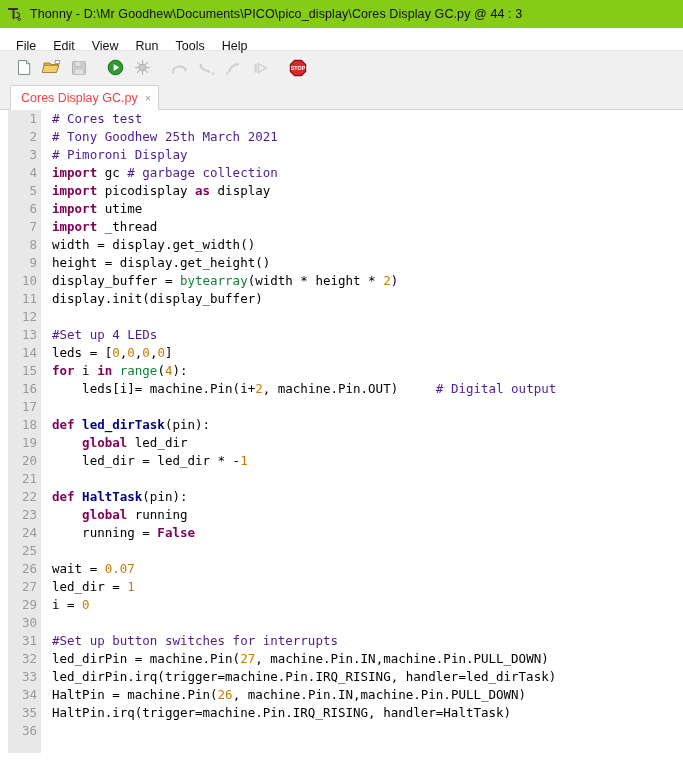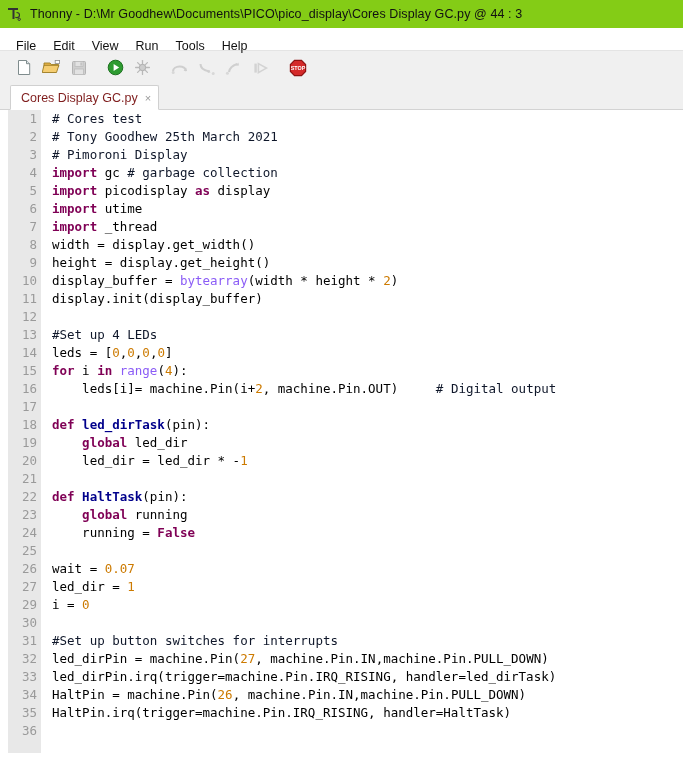--- a/index.html
+++ b/index.html
@@ -73,21 +73,21 @@
     height:25px;
     background:#ffffff;
     border:1px solid #d0d0d0;
     border-bottom:1px solid #ffffff;
     border-radius:2px 2px 0 0;
     display:flex;align-items:center;
     padding:0 7px 0 10px;
     position:relative;z-index:2;
     box-sizing:border-box;
   }
-  .tab-label{font-size:12.5px;color:#7f1d1d;}
+  .tab-label{font-size:12.5px;color:#ef4444;}
   .tab-close{
     margin-left:7px;margin-top:1px;
     font-size:11px;color:#9a9a9a;
     line-height:1;
   }
   
   #editor{
     position:relative;
     height:643px;
     background:#ffffff;
@@ -115,25 +115,25 @@
     box-sizing:border-box;
     color:#9a9a9a;
     font-family:"DejaVu Sans Mono","Liberation Mono",monospace;
     font-size:12.5px;
   }
   .src{
     padding-left:11px;
     color:#000000;
   }
   
-  .c-com{color:#0f172a;}
+  .c-com{color:#4c1d95;}
   .c-kw{color:#7f0055;font-weight:bold;}
   .c-def{color:#00008b;font-weight:bold;}
   .c-num{color:#cc7a00;}
-  .c-bi{color:#8b5cf6;}
+  .c-bi{color:#15803d;}
 </style>
 </head>
 <body>
 
 <div id="titlebar">
   <span id="app-icon">
     <svg width="15" height="15" viewBox="0 0 15 15">
       <path d="M1 1 H11 V3 H7.5 V12 H5.5 V3 H1 Z" fill="#333"></path>
       <path d="M9.5 5.5 c2 0 3 1 3 2.5 c0 1.6 -1 2.6 -2.6 2.6 c-0.7 0 -1.2 -0.2 -1.6 -0.5" fill="none" stroke="#333" stroke-width="1.1"></path>
       <circle cx="12.2" cy="12.3" r="1.2" fill="none" stroke="#333" stroke-width="1"></circle>

